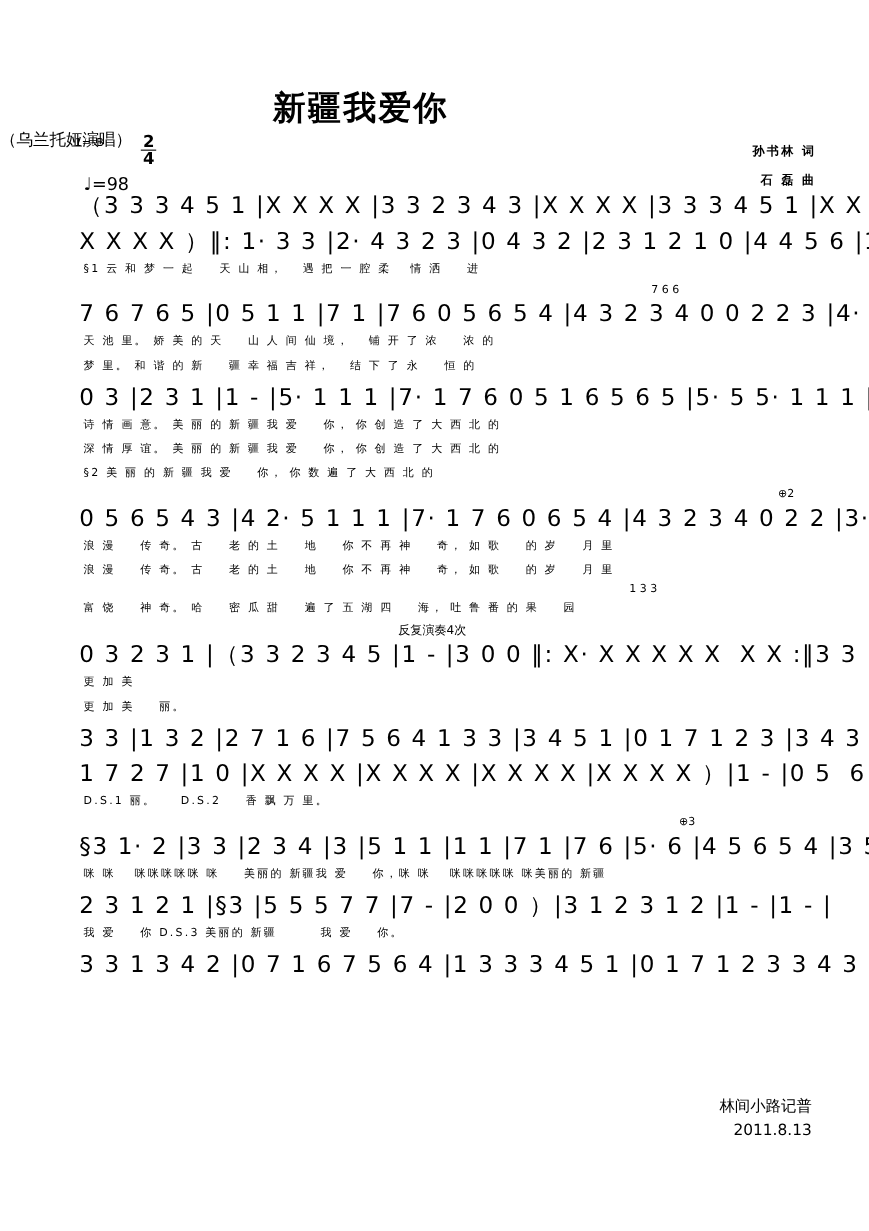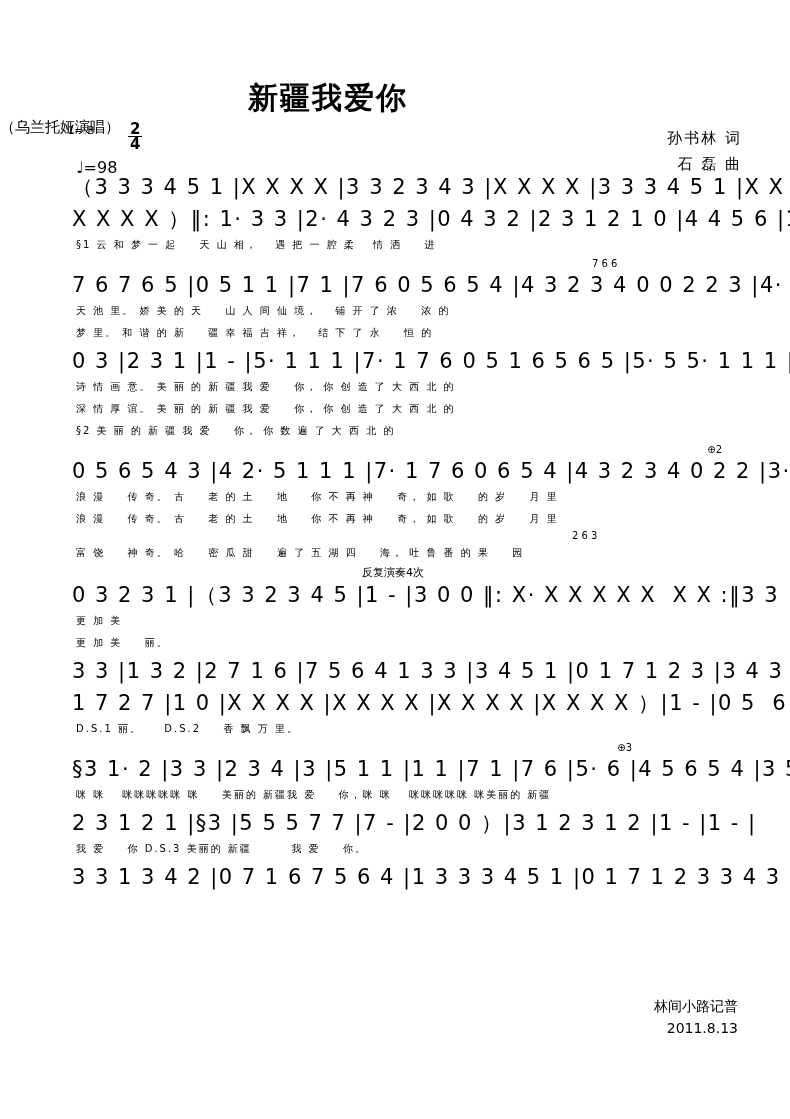--- a/index.html
+++ b/index.html
@@ -19,23 +19,24 @@
     font-size:30px;font-weight:bold;letter-spacing:2px;
     font-family:"DejaVu Sans", sans-serif;
   }
   .subtitle{
     position:absolute;top:118px;left:0;width:790px;
     font-size:15px;
     font-family:"DejaVu Sans", sans-serif;
   }
   .credits{
     position:absolute;top:125px;right:48px;text-align:right;
-    font-size:15px;line-height:26px;
+    font-size:11px;line-height:26px;
     font-family:"DejaVu Sans", sans-serif;
     letter-spacing:2px;
+    font-weight:bold;
   }
   .keysig{
     position:absolute;top:125px;left:68px;
     font-size:10px;font-family:"DejaVu Sans", sans-serif;
   }
   .keysig .k1{display:block;}
   .meter{
     position:absolute;top:122px;left:128px;
     font-size:15px;font-weight:bold;text-align:center;
     font-family:"DejaVu Sans", sans-serif;line-height:14px;
@@ -134,21 +135,21 @@
       <div class="lyr">诗 情 画 意。 美 丽 的 新 疆 我 爱 　 你， 你 创 造 了 大 西 北 的</div>
       <div class="lyr">深 情 厚 谊。 美 丽 的 新 疆 我 爱 　 你， 你 创 造 了 大 西 北 的</div>
       <div class="lyr">§2 美 丽 的 新 疆 我 爱 　 你， 你 数 遍 了 大 西 北 的</div>
     </div>
 
     <div class="line">
       <div class="tiny" style="text-align:right">⊕2</div>
       <div class="notes">0 5 6 5 4 3 |4 2· 5 1 1 1 |7· 1 7 6 0 6 5 4 |4 3 2 3 4 0 2 2 |3· 4· 6 5 4</div>
       <div class="lyr">浪 漫 　 传 奇。 古 　 老 的 土 　 地 　 你 不 再 神 　 奇， 如 歌 　 的 岁 　 月 里</div>
       <div class="lyr">浪 漫 　 传 奇。 古 　 老 的 土 　 地 　 你 不 再 神 　 奇， 如 歌 　 的 岁 　 月 里</div>
-      <div class="tiny" style="margin-left:500px">2 6 3</div>
+      <div class="tiny" style="margin-left:500px">1 3 3</div>
       <div class="lyr">富 饶 　 神 奇。 哈 　 密 瓜 甜 　 遍 了 五 湖 四 　 海， 吐 鲁 番 的 果 　 园</div>
     </div>
 
     <div class="line">
       <div class="small" style="margin-left:290px">反复演奏4次</div>
       <div class="notes">0 3 2 3 1 |（3 3 2 3 4 5 |1 - |3 0 0 ‖: X· X X X X X  X X :‖3 3  3 4 5 1 |1· 7 1 2 3 |</div>
       <div class="lyr">更 加 美</div>
       <div class="lyr">更 加 美 　 丽。</div>
     </div>
 

